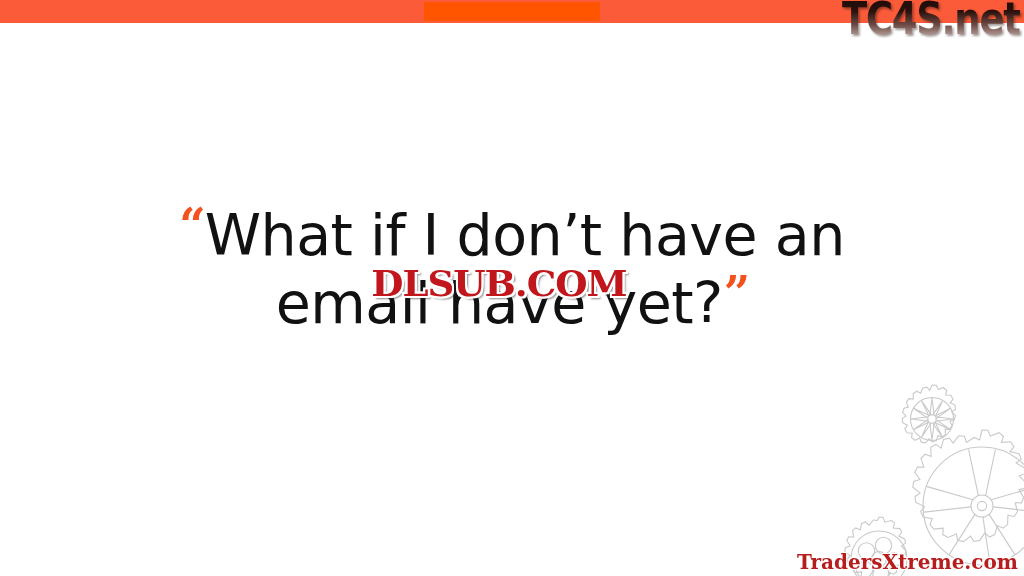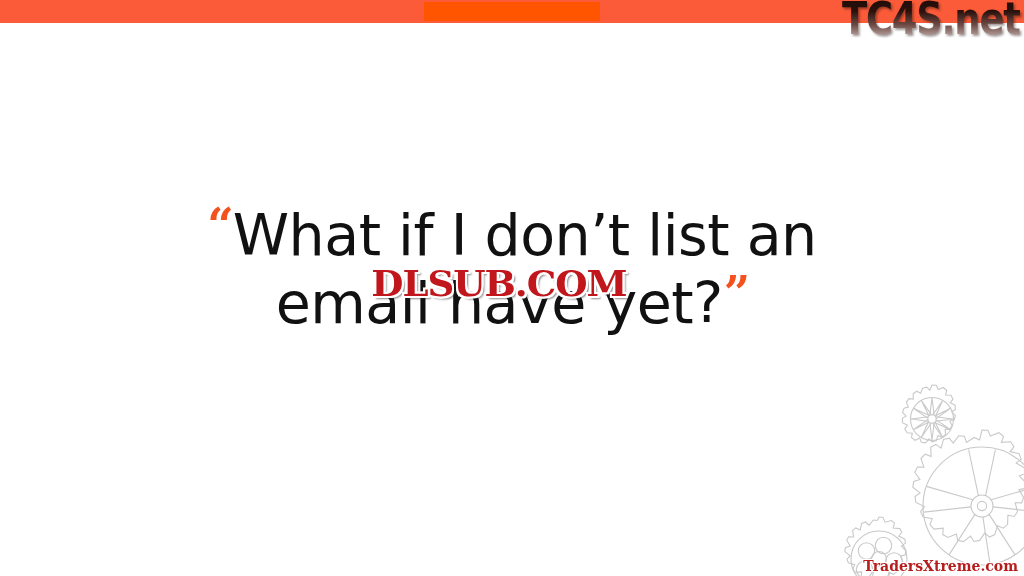--- a/index.html
+++ b/index.html
@@ -77,21 +77,21 @@
     stroke-width: 1.1;
   }
 
   .watermark-brand {
     position: absolute;
     right: 6px;
     bottom: 2px;
     z-index: 6;
     font-family: "DejaVu Serif", serif;
     font-weight: bold;
-    font-size: 14px;
+    font-size: 20px;
     letter-spacing: 0px;
     color: #b81d1d;
     text-shadow:
        1px  0   0 #ffffff,
       -1px  0   0 #ffffff,
        0    1px 0 #ffffff,
        0   -1px 0 #ffffff,
        1px  1px 0 #ffffff,
       -1px -1px 0 #ffffff,
        1px -1px 0 #ffffff,
@@ -152,21 +152,21 @@
 </head>
 <body>
 
 <div class="top-bar">
   <div class="top-bar-accent"></div>
 </div>
 
 <div class="site-logo">TC4S.net</div>
 
 <div class="quote-block">
-  <span class="quote-mark open">“</span><span>What if I don’t list an</span><br><span>email have yet?</span><span class="quote-mark close">”</span>
+  <span class="quote-mark open">“</span><span>What if I don’t have an</span><br><span>email have yet?</span><span class="quote-mark close">”</span>
 </div>
 
 <div class="dlsub-watermark">DLSUB.COM</div>
 
 <div class="gear-watermark">
   <svg viewBox="0 0 190 195" xmlns="http://www.w3.org/2000/svg">
 
     <g transform="translate(98,38)">
       <path class="gear-stroke" d="
         M 0 -34 L 4.4 -33.7 L 6.3 -29.4 L 11.3 -31.5 L 14.7 -28.5 L 13.6 -24.0

